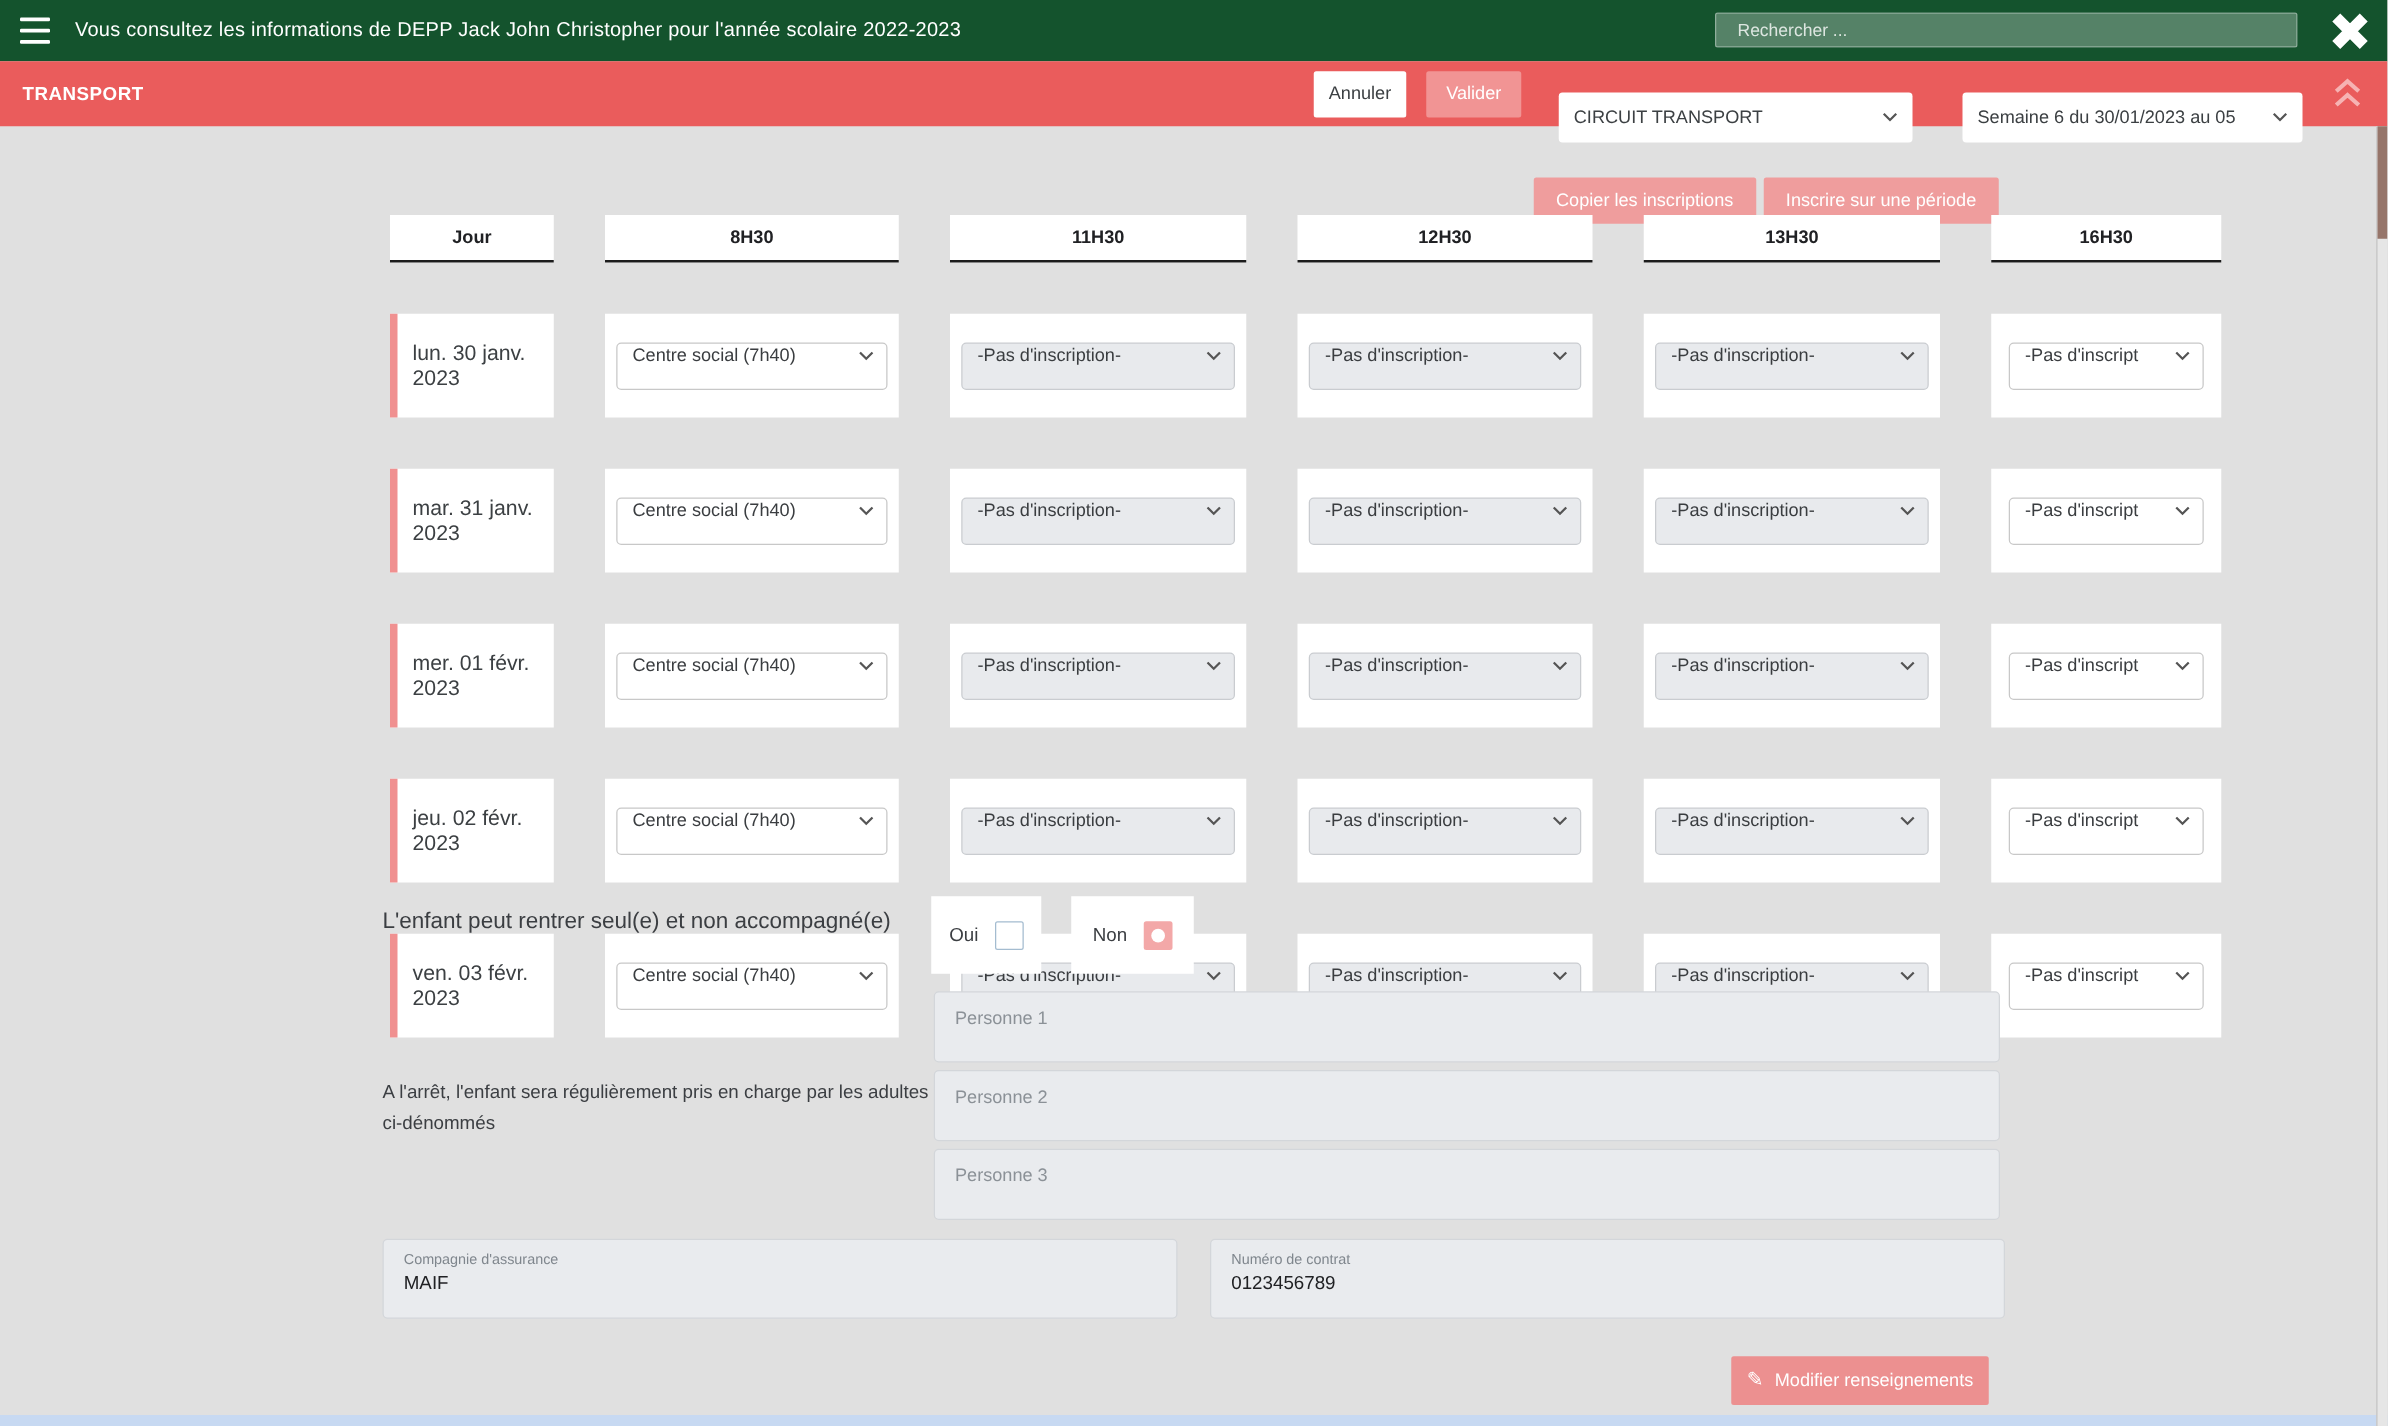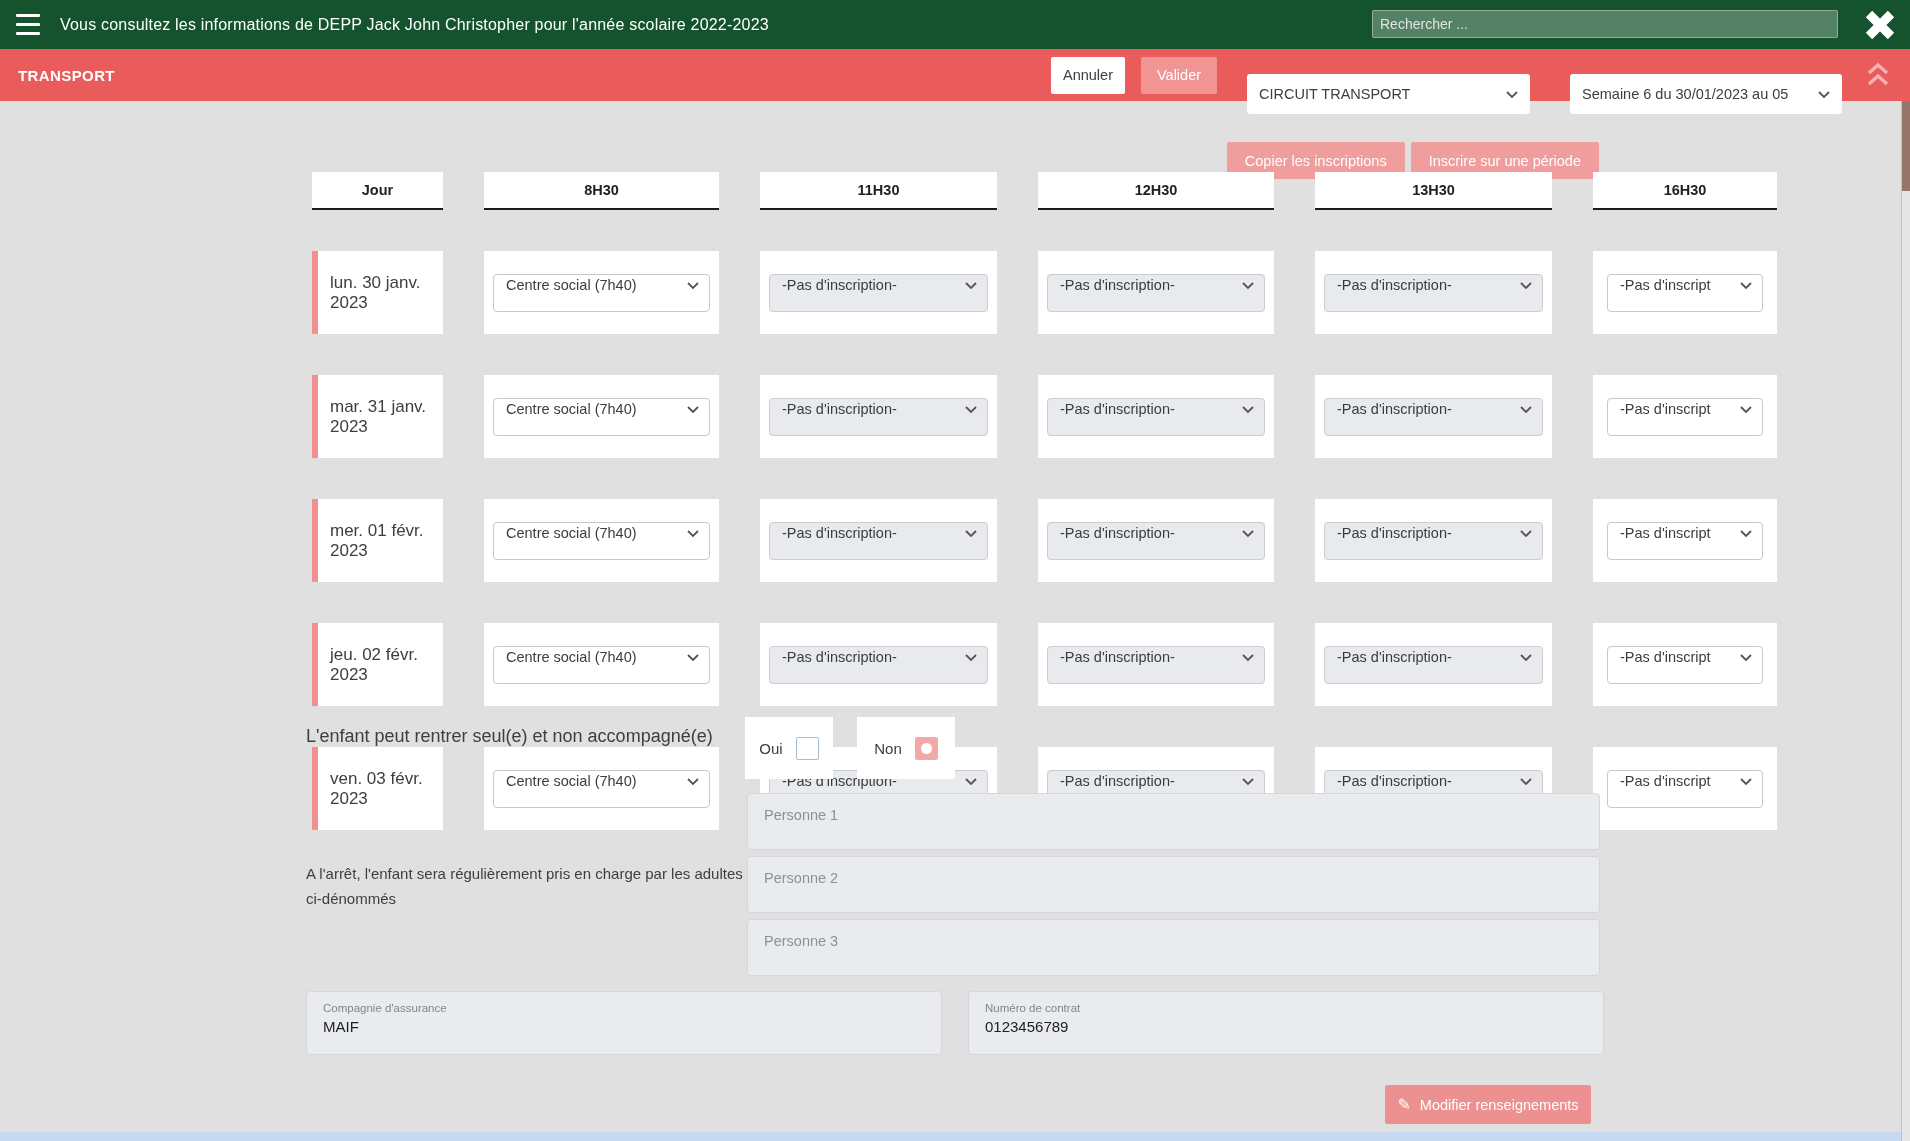--- a/index.html
+++ b/index.html
@@ -5,21 +5,21 @@
   * { margin:0; padding:0; box-sizing:border-box; }
   html,body { width:1910px; height:1141px; overflow:hidden; }
   body { font-family:"Liberation Sans","DejaVu Sans",sans-serif; background:#e0e0e0; position:relative; }
   .screen { position:absolute; inset:0; width:1910px; height:1141px; }
 
   
   .topbar { position:absolute; left:0; top:0; width:1910px; height:49px; background:#14532d; }
   .hamburger { position:absolute; left:16px; top:14px; width:24px; height:21px; display:flex; flex-direction:column; justify-content:space-between; cursor:pointer; }
   .hamburger span { display:block; height:3px; background:#fff; border-radius:1px; }
   .topbar-title { position:absolute; left:60px; top:0; height:49px; display:flex; align-items:center; color:#fff; font-size:16px; letter-spacing:.2px; }
-  .search-box { position:absolute; right:72px; top:10px; width:466px; height:28px; background:rgba(255,255,255,.28); border:1px solid rgba(255,255,255,.35); border-radius:2px; color:#fff; font-size:14px; padding:0 7px; outline:none; font-family:inherit; }
+  .search-box { position:absolute; right:72px; top:10px; width:466px; height:28px; background:rgba(255,255,255,.28); border:1px solid rgba(255,255,255,.35); border-radius:2px; color:#fff; font-size:14px; padding:0 17px; outline:none; font-family:inherit; }
   .search-box::placeholder { color:rgba(255,255,255,.8); }
   .close-btn { position:absolute; right:8px; top:3px; width:44px; height:44px; display:flex; align-items:center; justify-content:center; cursor:pointer; }
 
   
   .redbar { position:absolute; left:0; top:49px; width:1910px; height:52px; background:#ea5c5c; }
   .module-title { position:absolute; left:18px; top:0; height:52px; display:flex; align-items:center; color:#fff; font-weight:bold; font-size:15px; letter-spacing:.4px; }
   .redbar-controls { position:absolute; right:10px; top:0; height:52px; display:flex; align-items:center; }
   .btn-annuler { width:74px; height:37px; background:#fff; color:#3c4043; border:none; font-size:14.5px; border-radius:2px; cursor:pointer; font-family:inherit; }
   .btn-valider { width:76px; height:37px; background:#f19494; color:#fff; border:none; font-size:14.5px; border-radius:2px; cursor:pointer; margin-left:16px; font-family:inherit; }
   .bar-select { height:40px; background:#fff; border-radius:3px; display:flex; align-items:center; justify-content:space-between; padding:0 12px; font-size:14.5px; color:#3c4043; cursor:pointer; overflow:hidden;margin-top:37px; }

